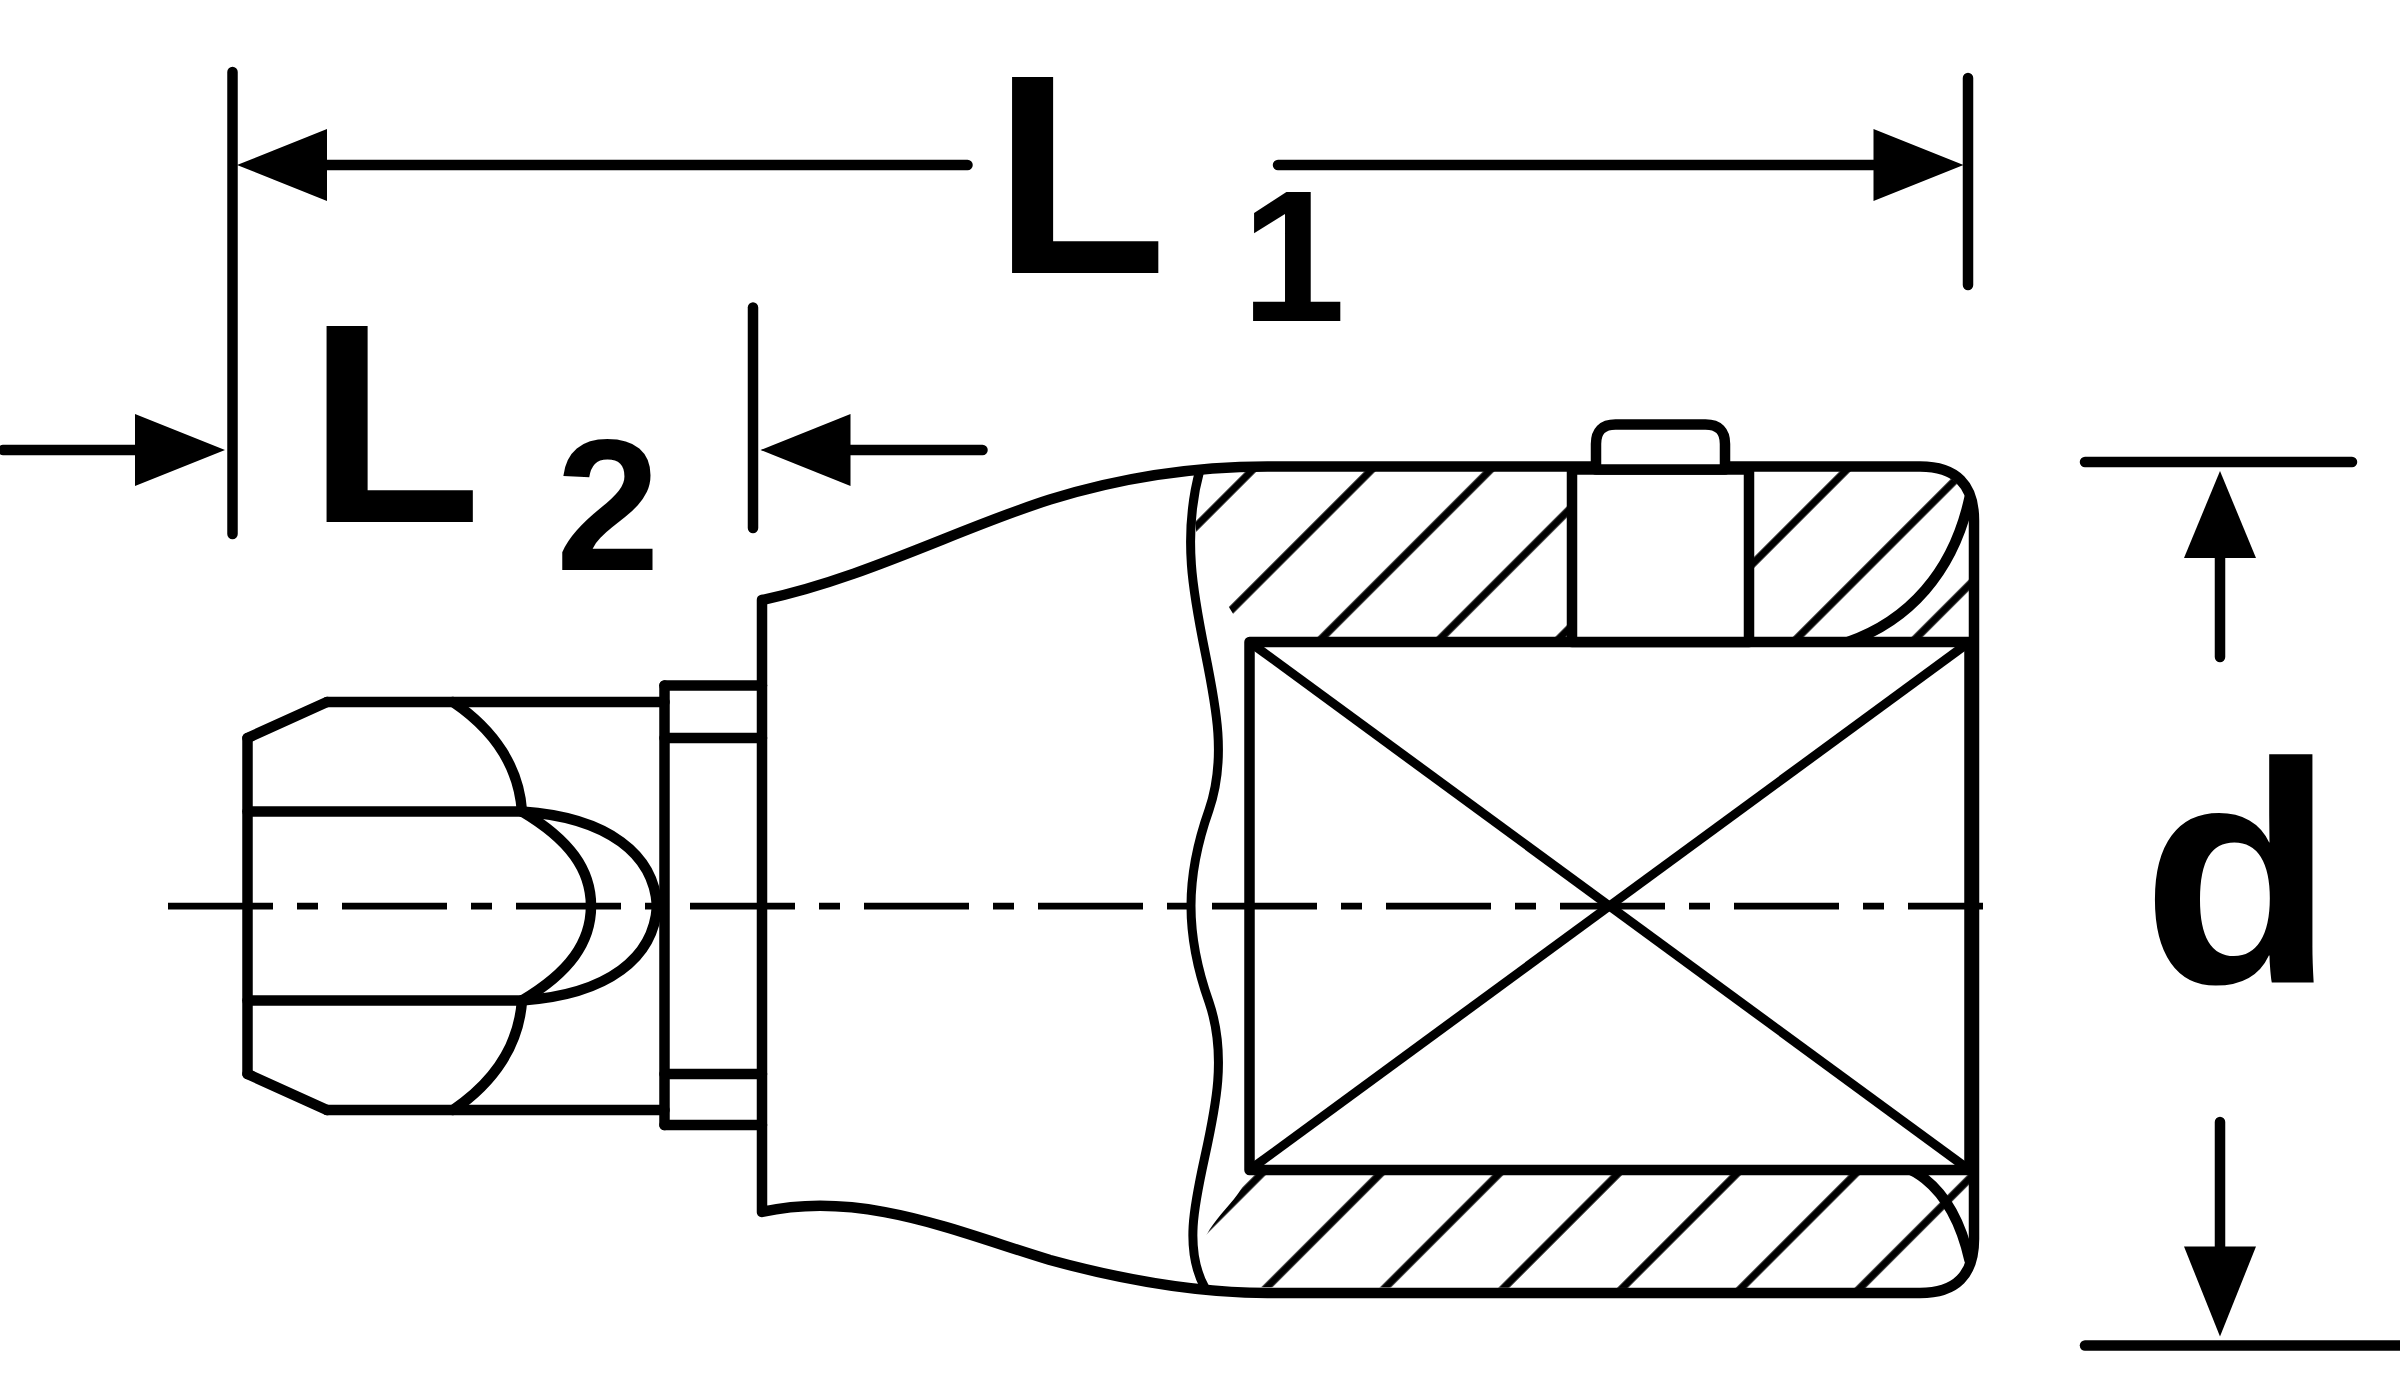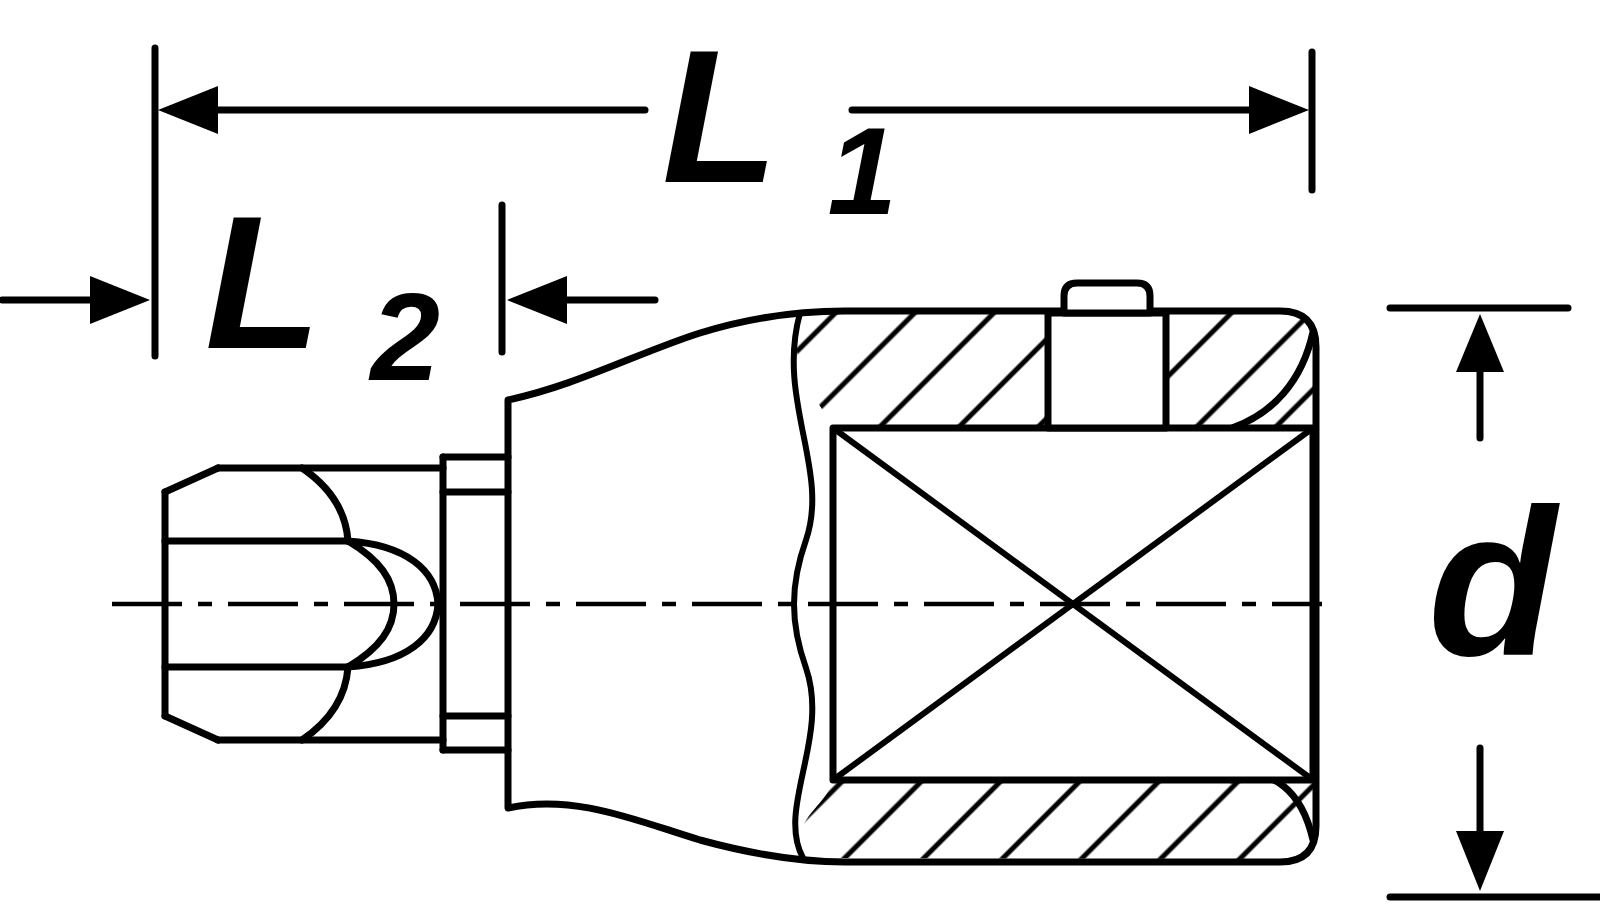--- a/index.html
+++ b/index.html
@@ -7,21 +7,20 @@
     padding: 0;
     background: #ffffff;
   }
   .stage {
     position: relative;
     width: 1600px;
     height: 917px;
     background: #ffffff;
     overflow: hidden;
     font-family: "Liberation Sans", sans-serif;
-    font-style: italic;
   }
   svg { display: block; }
   .dim-label {
     font-family: "Liberation Sans", sans-serif;
     font-weight: bold;
     fill: #000000;
   }
 </style>
 </head>
 <body>

